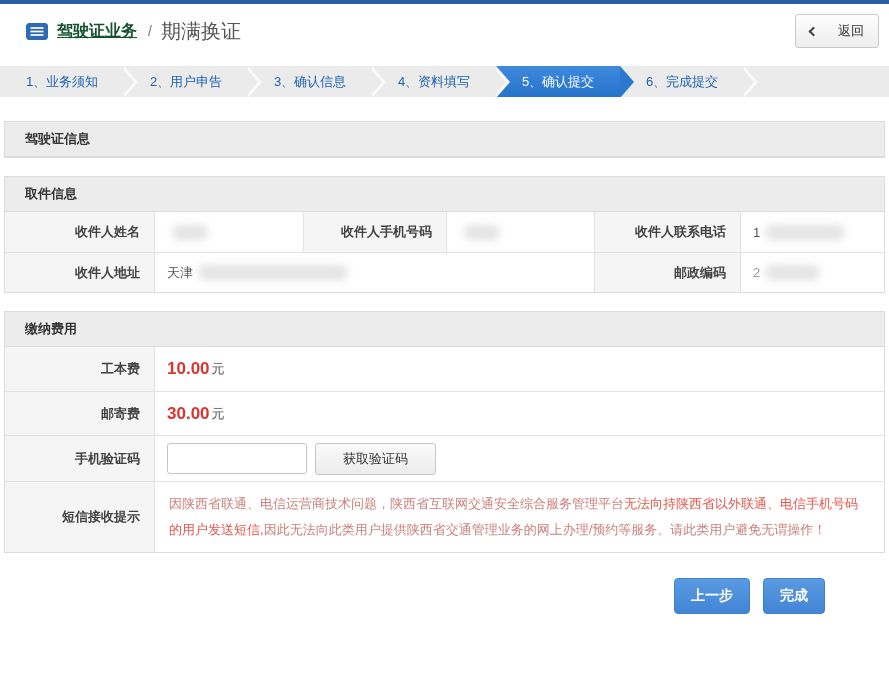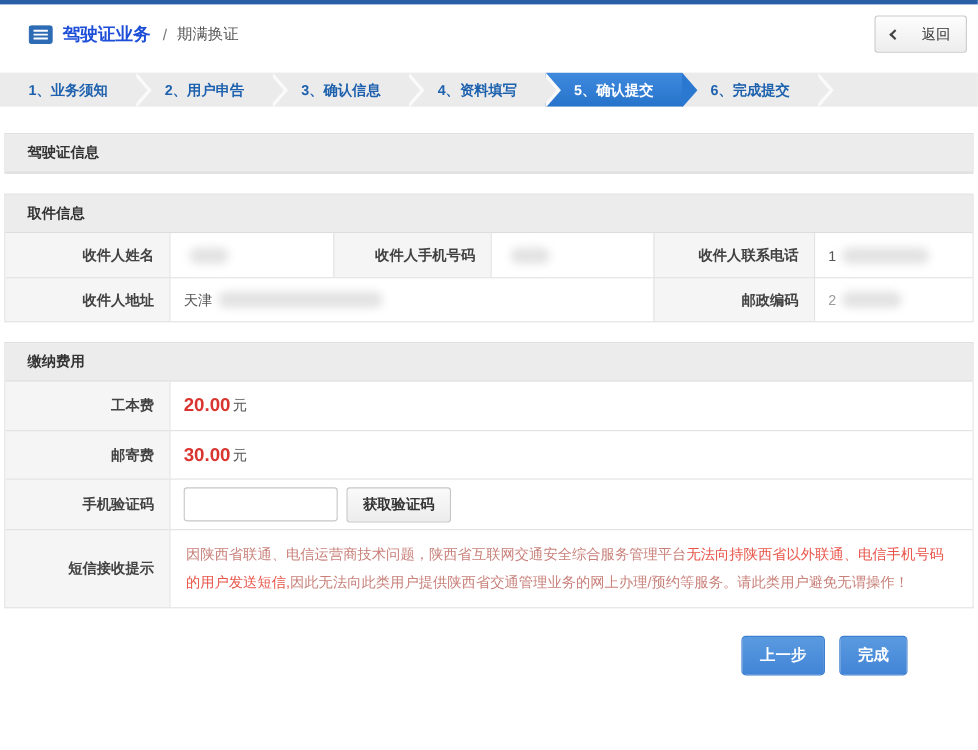--- a/index.html
+++ b/index.html
@@ -4,30 +4,30 @@
 <style>
   * { margin:0; padding:0; box-sizing:border-box; }
   html,body { width:889px; height:682px; background:#fff;
     font-family:"Liberation Sans","DejaVu Sans",sans-serif; font-size:13px; color:#333; overflow:hidden; }
 
   .top-line { height:4px; background:#2a5fa8; }
 
   
   .header { height:54px; display:flex; align-items:center; justify-content:space-between; padding:0 10px 0 26px; }
   .brand { display:flex; align-items:center; gap:9px; }
-  .brand-title { font-size:16px; font-weight:bold; color:#1d4ed8; }
+  .brand-title { font-size:16px; font-weight:bold; color:#14532d;text-decoration:underline; }
   .brand-sep { color:#777; font-size:14px; margin-left:2px; }
-  .brand-sub { color:#555; font-size:14px; }
+  .brand-sub { color:#555; font-size:20px; }
   .back-btn { display:flex; align-items:center; gap:21px; padding:7px 14px; background:linear-gradient(#fdfdfd,#ededed);
     border:1px solid #c9c9c9; border-radius:3px; color:#333; font-size:13px; cursor:pointer; }
   .chev-left { width:7px; height:7px; border-left:2px solid #444; border-bottom:2px solid #444; transform:rotate(45deg); }
 
   
   .steps { height:31px; background:#ebebeb; display:flex; margin-top:8px; overflow:hidden; }
-  .step { width:124px; line-height:31px; text-align:center; font-weight:bold; font-size:13px; color:#1d61ae;
+  .step { width:124px; line-height:31px; text-align:center; font-weight:normal; font-size:13px; color:#1d61ae;
     position:relative; cursor:pointer; }
   .step:nth-child(1){z-index:9}.step:nth-child(2){z-index:8}.step:nth-child(3){z-index:7}
   .step:nth-child(4){z-index:6}.step:nth-child(5){z-index:5}.step:nth-child(6){z-index:4}
   .step::after { content:""; position:absolute; top:0; right:-14px; border-top:16px solid transparent;
     border-bottom:16px solid transparent; border-left:14px solid #fafafa; z-index:1; }
   .step::before { content:""; position:absolute; top:0; right:-10px; border-top:16px solid transparent;
     border-bottom:16px solid transparent; border-left:14px solid #ebebeb; z-index:2; }
   .step.active { background:linear-gradient(180deg,#3f8ade,#2673cb); color:#fff; }
   .step.active::before { display:none; }
   .step.active::after { border-left:14px solid #2b78d0; right:-14px; z-index:2; }
@@ -53,22 +53,22 @@
   .blob.w80{width:80px}.blob.w150{width:150px}.blob.w55{width:55px}
   .faint { color:#9a9a9a; }
 
   .fee-cell { min-height:44px; }
   .fee-num { color:#d9342f; font-weight:bold; font-size:17px; }
   .fee-unit { color:#555; margin-left:2px; }
 
   .code-cell { min-height:46px; }
   .code-input { width:140px; height:31px; border:1px solid #c6c6c6; border-radius:3px; padding:0 8px;
     margin-right:8px; font-size:13px; color:#333; outline:none; }
-  .code-btn { height:32px; padding:0 14px; background:linear-gradient(#fafafa,#ececec); border:1px solid #c6c6c6;
-    border-radius:3px; font-size:13px; color:#333; cursor:pointer;font-weight:bold; }
+  .code-btn { height:32px; padding:0 27px; background:linear-gradient(#fafafa,#ececec); border:1px solid #c6c6c6;
+    border-radius:3px; font-size:13px; color:#333; cursor:pointer; }
 
   .tip-cell { padding:9px 14px; line-height:26px; align-items:flex-end; }
   .tip-soft { color:#c9807a; }
   .tip-strong { color:#e8554a; }
 
   
   .footer { display:flex; justify-content:flex-end; gap:13px; margin-top:25px; padding-right:64px; }
   .btn-primary { background:linear-gradient(#5a9ae0,#4285d6); border:1px solid #3d7fd0; border-radius:4px;
     color:#fff; font-weight:bold; font-size:14px; padding:8px 16px; cursor:pointer; }
 </style>
@@ -137,21 +137,21 @@
         <span class="blob w55"></span>
       </div>
   </div>
 </div>
 
 <div class="section">
   <div class="sec-title">缴纳费用</div>
   <div class="grid2">
     <div class="cell lbl c1 fee-cell">工本费</div>
     <div class="cell val fee-cell">
-      <span class="fee-num">20.00</span>
+      <span class="fee-num">10.00</span>
         <span class="fee-unit">元</span>
     </div>
 
     <div class="cell lbl c1 rt fee-cell">邮寄费</div>
     <div class="cell val rt fee-cell">
       <span class="fee-num">30.00</span>
         <span class="fee-unit">元</span>
     </div>
 
     <div class="cell lbl c1 rt code-cell">手机验证码</div>

